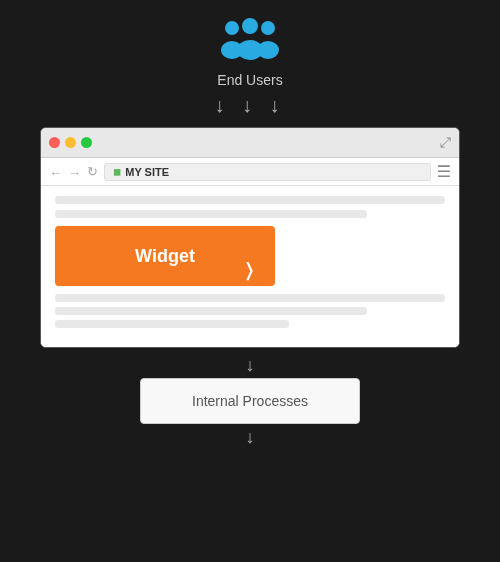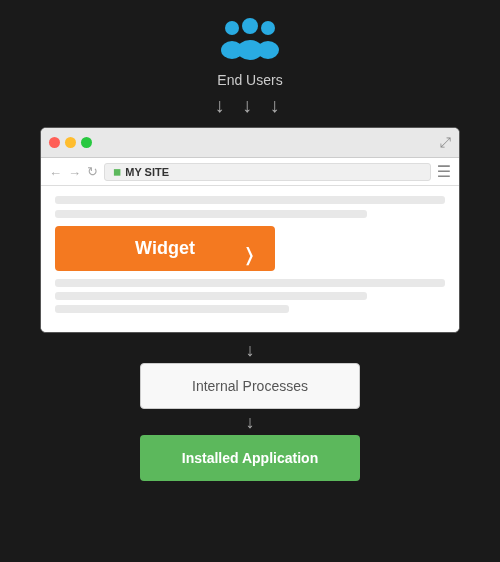--- a/index.html
+++ b/index.html
@@ -144,21 +144,21 @@
     .content-line.full { width: 100%; }
 
     .widget-btn {
       background: #f47920;
       color: #fff;
       font-size: 18px;
       font-weight: bold;
       border: none;
       border-radius: 4px;
       width: 220px;
-      height: 45px;
+      height: 60px;
       cursor: pointer;
       margin: 8px 0;
       position: relative;
       display: flex;
       align-items: center;
       justify-content: center;
     }
 
     .cursor-icon {
       position: absolute;
@@ -279,17 +279,14 @@
   </div>
 
   <div class="single-arrow">↓</div>
 
   <div class="process-box">
     <span>Internal Processes</span>
   </div>
 
   <div class="single-arrow">↓</div>
 
-  <div class="installed-box">
-    <span>Installed Application</span>
-  </div>
 
 </div>
 
 </body></html>

